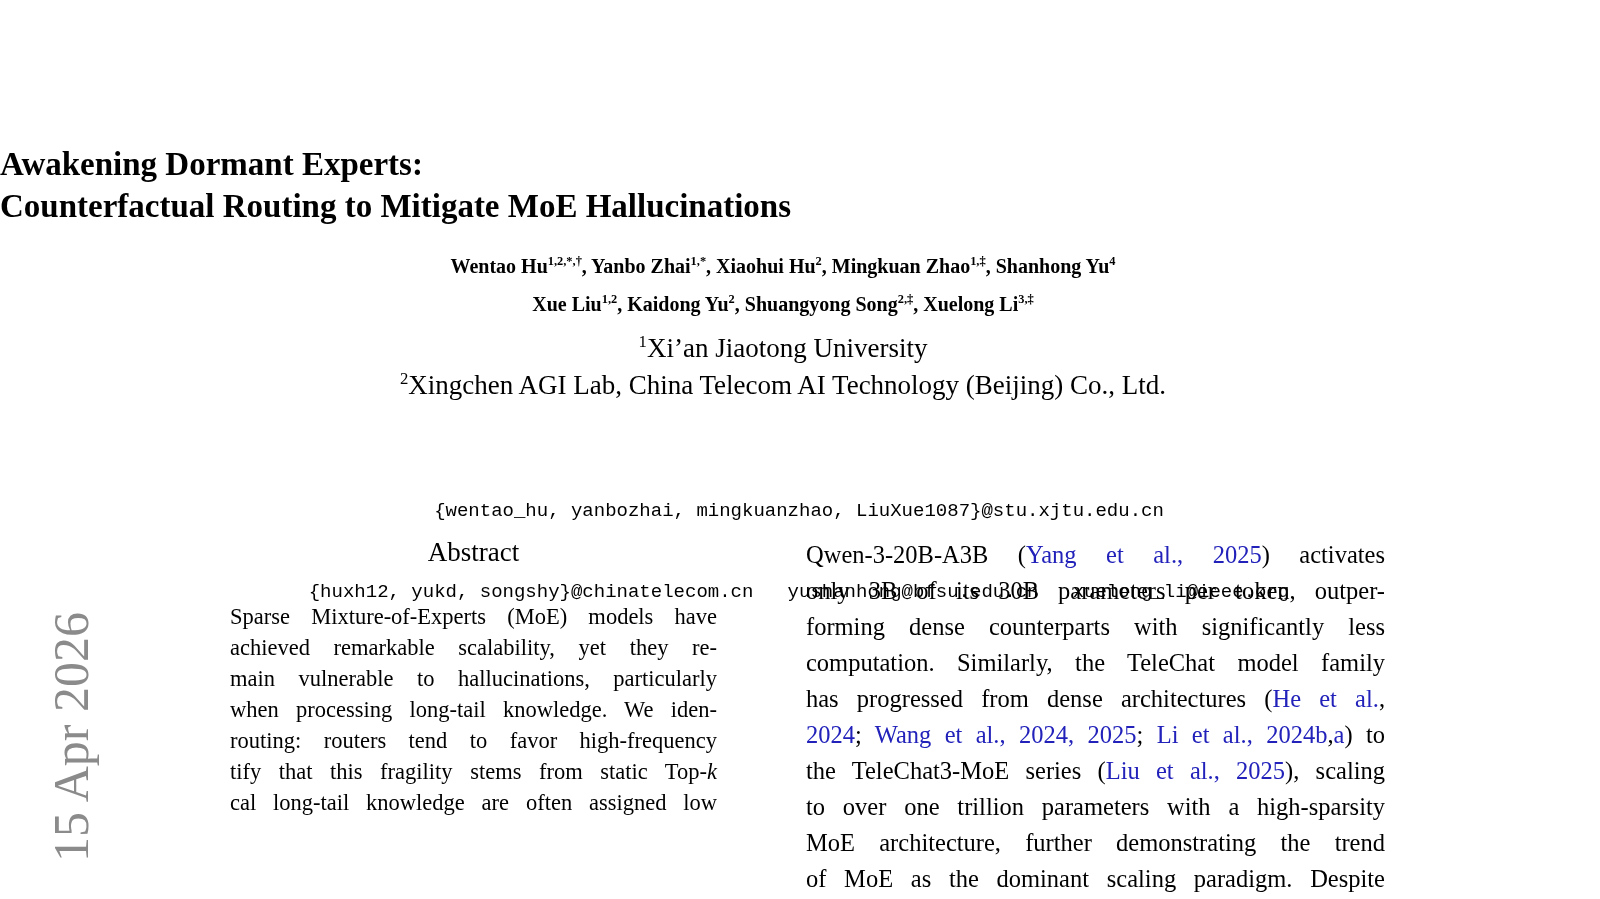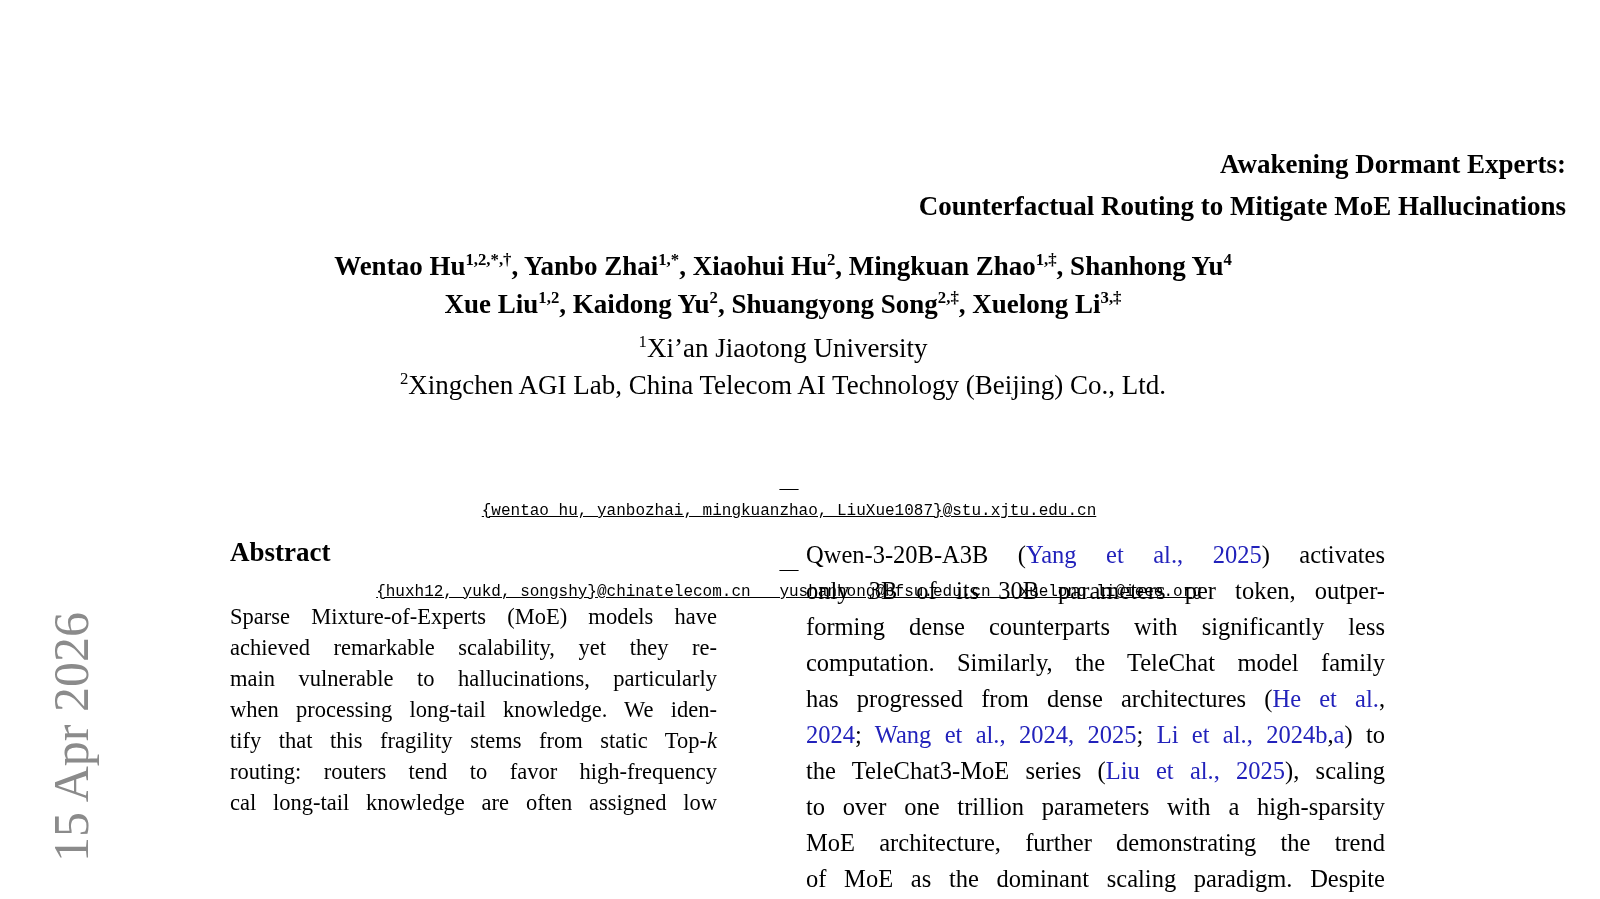--- a/index.html
+++ b/index.html
@@ -7,38 +7,38 @@
     width:1600px; height:899px; background:#ffffff; overflow:hidden; position:relative;
     font-family:"Liberation Serif", serif; color:#000;
   }
   .watermark {
     position:absolute; left:-78px; top:707px; width:300px; height:60px;
     transform:rotate(-90deg);
     font-size:50px; color:#8b8b8b; text-align:center; white-space:pre;
     font-family:"Liberation Serif", serif;
   }
   .title-block {
-    position:absolute; top:143px; left:0; width:1566px; text-align:right;
-    font-size:27px; font-weight:bold; line-height:42px;
+    position:absolute; top:143px; left:0; width:1566px; text-align:left;
+    font-size:33px; font-weight:bold; line-height:42px;
   }
   .authors-block {
     position:absolute; top:247px; left:0; width:1566px; text-align:center;
-    font-size:27px; font-weight:bold; line-height:38px;
+    font-size:20px; font-weight:bold; line-height:38px;
   }
   .affils-block {
     position:absolute; top:330px; left:0; width:1566px; text-align:center;
     font-size:27px; line-height:37px;
   }
   .emails-block {
-    position:absolute; top:444px; left:6px; width:1566px; text-align:center;
-    font-family:"Liberation Mono", monospace; font-size:16px; line-height:27px; white-space:pre;text-decoration:underline;
+    position:absolute; top:444px; left:16px; width:1566px; text-align:center;
+    font-family:"Liberation Mono", monospace; font-size:19px; line-height:27px; white-space:pre;
   }
   sup { font-size:62%; line-height:0; }
   .col-left { position:absolute; left:230px; top:537px; width:487px; }
-  .abstract-heading { text-align:left; font-weight:bold; font-size:27px; }
+  .abstract-heading { text-align:center; font-weight:normal; font-size:27px; }
   .abstract-body { margin-top:33px; font-size:22.5px; line-height:31px; }
   .col-right { position:absolute; left:806px; top:537px; width:579px; font-size:24.5px; line-height:36px; }
   .tline { text-align:justify; text-align-last:justify; }
   .cite { color:var(--link,#2222bb); }
   .it { font-style:italic; }
   .gap { display:inline-block; width:40px; }
 </style>
 </head>
 <body>
 
@@ -64,22 +64,22 @@
   <div>{huxh12, yukd, songshy}@chinatelecom.cn   yushanhong@bfsu.edu.cn   xuelong_li@ieee.org</div>
 </div>
 
 <div class="col-left">
   <div class="abstract-heading">Abstract</div>
   <div class="abstract-body">
       <div class="tline"><span>Sparse Mixture-of-Experts (MoE) models have</span></div>
       <div class="tline"><span>achieved remarkable scalability, yet they re-</span></div>
       <div class="tline"><span>main vulnerable to hallucinations, particularly</span></div>
       <div class="tline"><span>when processing long-tail knowledge. We iden-</span></div>
+      <div class="tline"><span>routing: routers tend to favor high-frequency</span></div>
       <div class="tline"><span>tify that this fragility stems from static Top-</span><span class="it">k</span></div>
-      <div class="tline"><span>routing: routers tend to favor high-frequency</span></div>
       <div class="tline"><span>cal long-tail knowledge are often assigned low</span></div>
     </div>
 </div>
 
 <div class="col-right">
     <div class="tline"><span>Qwen-3-20B-A3B (</span><span class="cite">Yang et al., 2025</span><span>) activates</span></div>
     <div class="tline"><span>only 3B of its 30B parameters per token, outper-</span></div>
     <div class="tline"><span>forming dense counterparts with significantly less</span></div>
     <div class="tline"><span>computation. Similarly, the TeleChat model family</span></div>
     <div class="tline"><span>has progressed from dense architectures (</span><span class="cite">He et al.</span><span>,</span></div>

